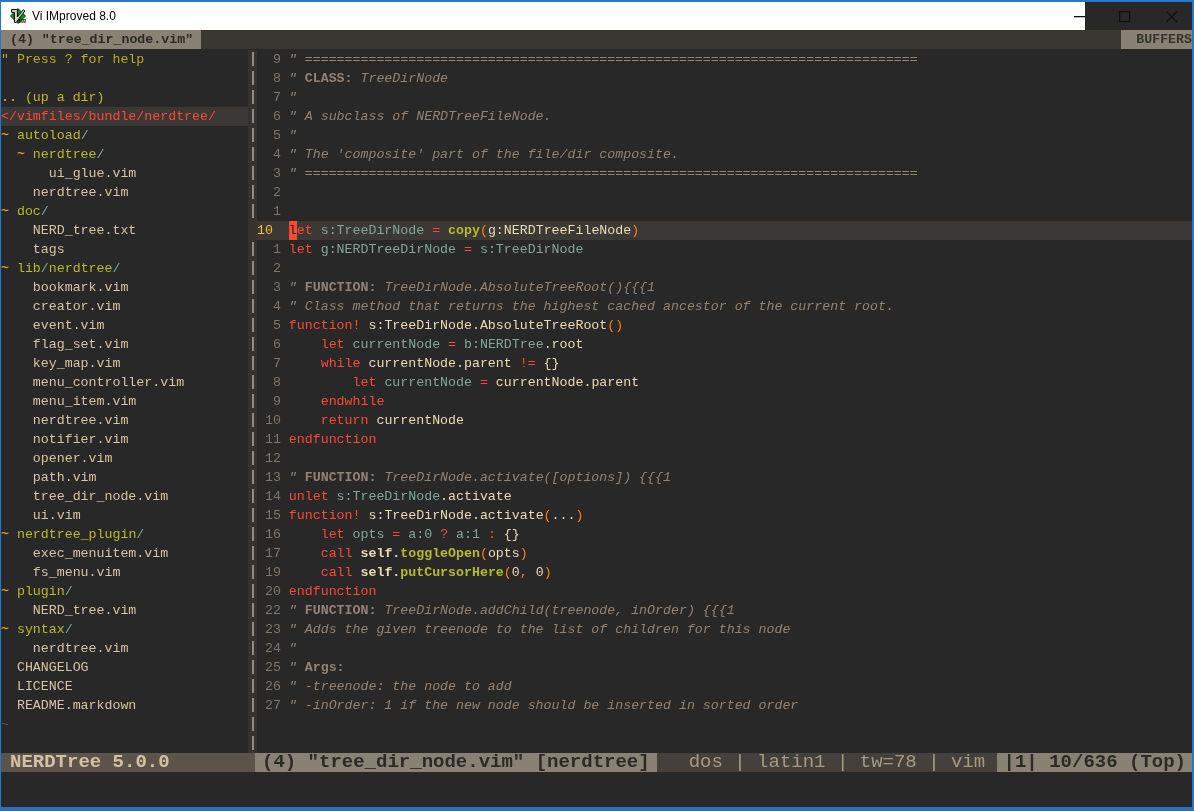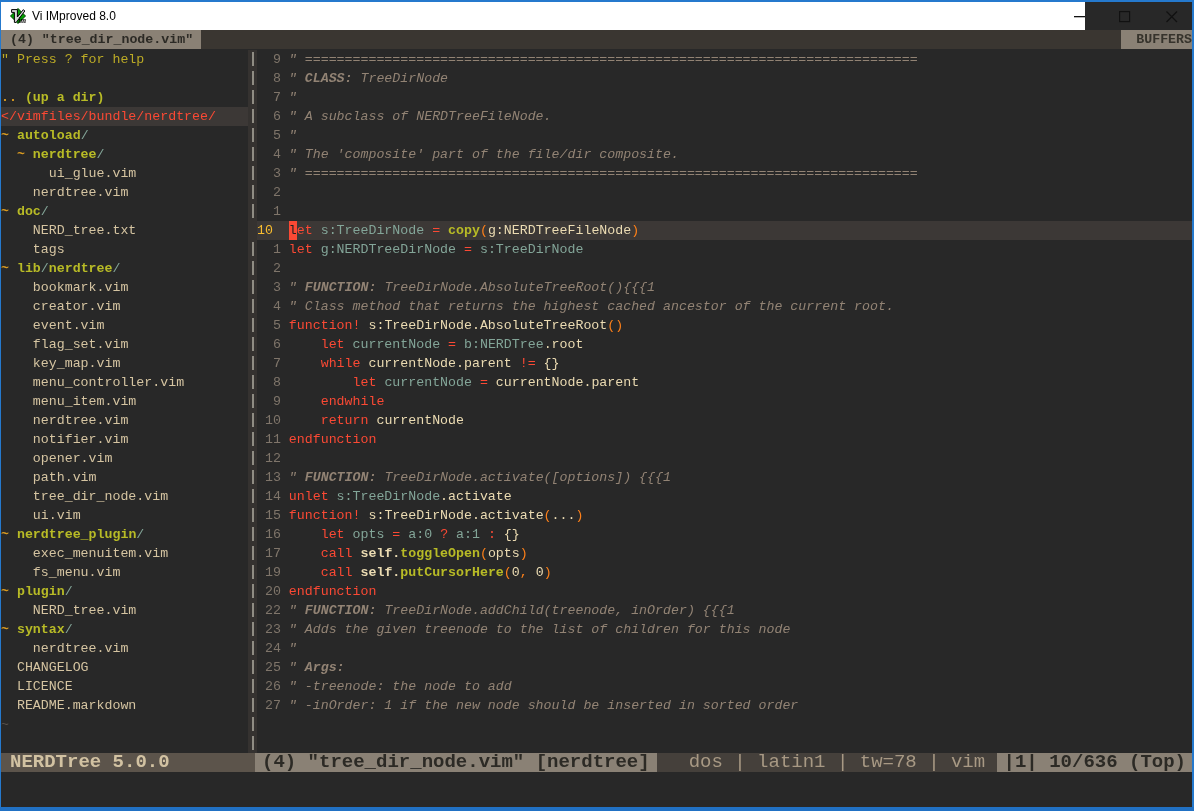--- a/index.html
+++ b/index.html
@@ -18,39 +18,39 @@
  font-weight:bold;font-size:13.27px;line-height:19px;white-space:pre;padding:0 8px 0 9px}
 #tabline .buf{position:absolute;right:0;top:0;height:19px;width:71px;background:#8a8175;color:#36332c;
  font-weight:bold;font-size:13.27px;line-height:19px;text-align:right}
 #belowtab{left:1px;top:49px;width:1191px;height:2px;background:#282828}
 
 .nrow,.crow{height:19px;line-height:19px;font-size:13.27px;white-space:pre;position:relative}
 #nerd{left:1px;top:50px;width:247px}
 .nhl{background:#3c3836}
 .hl{color:#bcab26}
 .gold{color:#d79921;font-weight:bold}
-.db{color:#b8bb26;font-weight:bold}
+.db{color:#b8bb26;font-weight:normal}
 .sl{color:#83a598}
 .f{color:#d5c4a1}
 .red{color:#fb4934}
 .dim{color:#5a524c}
 
 #sep{left:248px;top:50px;width:9px;height:703px;background:#353230}
 #sepdash{left:252px;top:50px;width:2px;height:703px;
  background:repeating-linear-gradient(180deg,transparent 0,transparent 2px,#8f8c83 2px,#8f8c83 16px,transparent 16px,transparent 19px)}
 #seppatch{left:250px;top:221px;width:7px;height:19px;background:#353230}
 
 #codep{left:257px;top:50px;width:935px}
 .chl{background:#3c3836}
 .ln{position:absolute;left:0;top:0;color:#7f756a}
 .lnc{position:absolute;left:0;top:0;color:#fabd2f}
 .crow .ln,.crow .lnc{white-space:pre}
 .crow{padding-left:31.85px}
 .g{color:#928374;font-style:italic}
-.gb{color:#928374;font-style:italic;font-weight:bold}
+.gb{color:#928374;font-weight:bold}
 .r{color:#fb4934}
 .b{color:#83a598}
 .c{color:#ebdbb2}
 .o{color:#fe8019}
 .fn{color:#b8bb26;font-weight:bold}
 .sb{color:#ebdbb2;font-weight:bold}
 .cur{display:inline-block;width:7.962px;height:19px;background:#fb4934;color:#1d2021;vertical-align:top}
 
 #status{left:1px;top:753px;width:1191px;height:19px;background:#45403b;font-size:19px;line-height:19px;white-space:pre}
 #stl{position:absolute;left:0;top:0;width:253px;height:19px;background:#5c544b;color:#d2c2a2;font-weight:bold;padding-left:9px}

